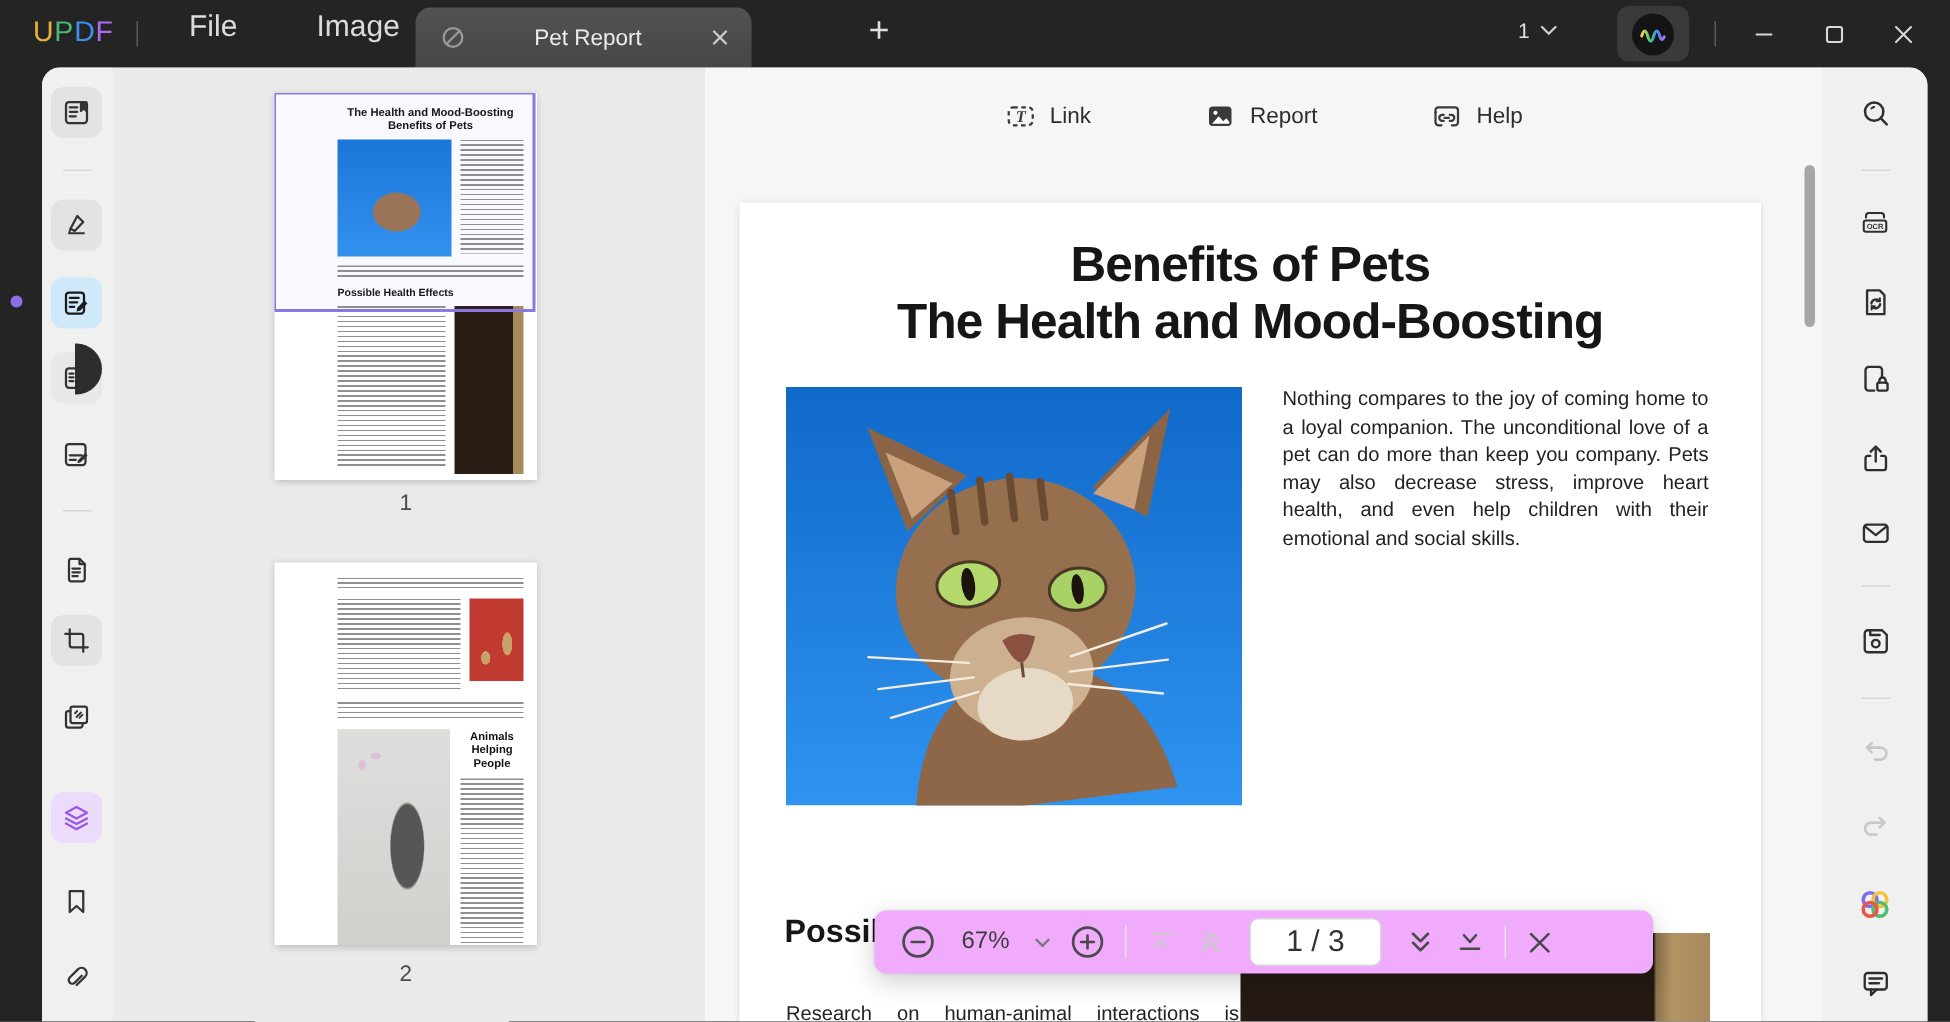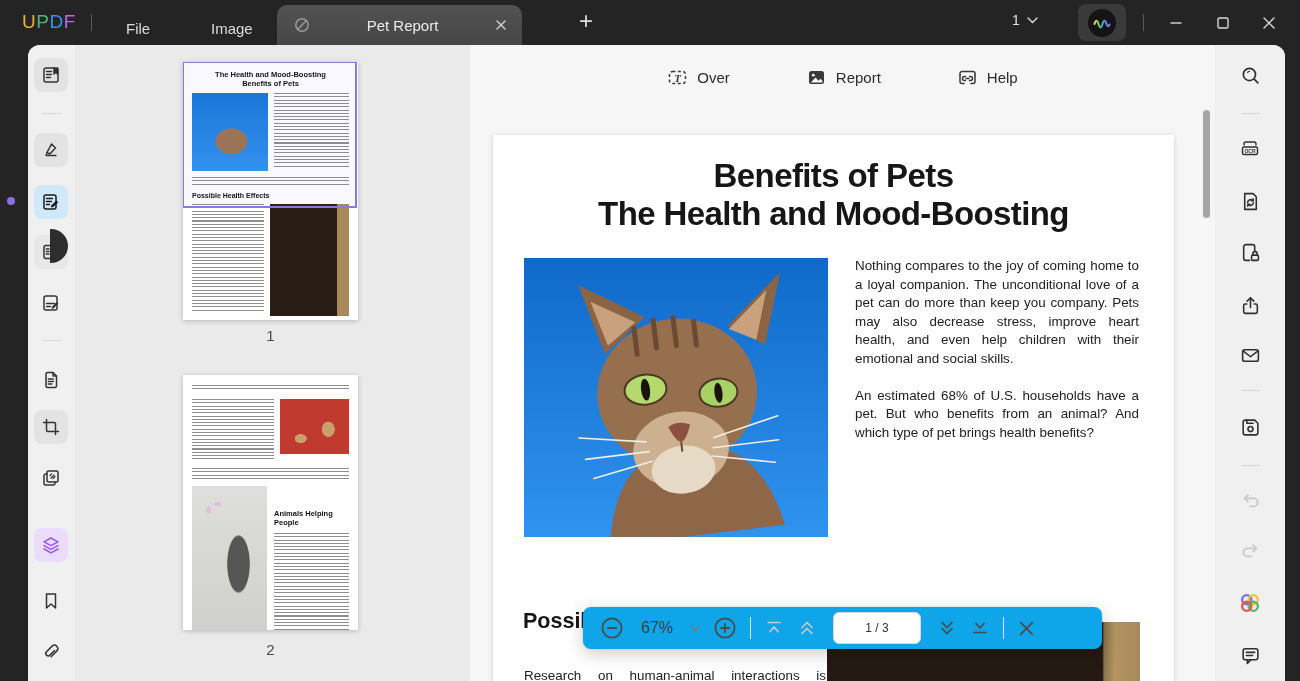--- a/index.html
+++ b/index.html
@@ -4,22 +4,22 @@
 <style>
   * { margin:0; padding:0; box-sizing:border-box; }
   html,body { width:1300px; height:681px; overflow:hidden; background:#242424;
     font-family:"Liberation Sans", sans-serif; }
   .app { position:relative; width:1300px; height:681px; background:#242424; }
 
   
   .titlebar { position:absolute; left:0; top:0; width:1300px; height:45px; background:#242424; }
   .logo { position:absolute; left:22px; top:11px; font-size:19px; font-weight:normal; letter-spacing:0.5px; }
   .tb-divider { position:absolute; top:14px; width:1px; height:17px; background:#5a5a5a; }
-  .menu-item { position:absolute; top:20px; color:#dcdcdc; font-size:15px; cursor:default; }
-  .tab { position:absolute; left:277px; top:5px; width:245px; height:40px;
+  .menu-item { position:absolute; top:7px; color:#dcdcdc; font-size:20px; cursor:default; }
+  .tab { position:absolute; left:277px; top:5px; width:224px; height:40px;
     background:linear-gradient(#525252,#464646); border-radius:10px 10px 0 0;
     display:flex; align-items:center; }
   .tab-title { flex:1; text-align:center; color:#ececec; font-size:15px; }
   .tab-icon { margin-left:16px; }
   .tab-close { margin-right:14px; }
   .newtab { position:absolute; left:570px; top:6px; width:32px; height:32px; color:#dedede;
     font-size:24px; font-weight:300; text-align:center; line-height:30px; }
   .page-dd { position:absolute; left:1012px; top:12px; display:flex; align-items:center; gap:7px;
     color:#e0e0e0; font-size:14px; }
   .avatar-btn { position:absolute; left:1078px; top:4px; width:48px; height:37px; border-radius:8px;
@@ -46,21 +46,21 @@
   .bg-gray { background:#e4e3e4; }
   .bg-blue { background:#cfe8fa; }
   .bg-purple { background:#ecdcfb; }
   .tool-div { position:absolute; height:1px; background:#d8d7d8; }
   .left-toolbar .tool-div { left:14px; width:19px; }
   .right-toolbar .tool-div { left:26px; width:19px; }
 
   
   .thumb-panel { position:absolute; left:47px; top:0; width:395px; height:636px; background:#ebeaeb; }
   .thumb { position:absolute; left:108px; width:175px; background:#fff;
-    box-shadow:0 1px 5px rgba(0,0,0,0.22); overflow:hidden; }
+    box-shadow:0 1px 5px rgba(0,0,0,0.22); overflow:hidden;padding-left:33px; }
   .thumb-label { position:absolute; left:108px; width:175px; text-align:center;
     color:#4a4a4a; font-size:15px; }
   .viewport-box { position:absolute; left:-1px; top:-1px; width:175px; height:147px;
     border:2px solid #8a7ae0; background:rgba(140,120,230,0.05); }
   .t-title { text-align:center; font-weight:bold; color:#111; font-size:7.5px; line-height:9px;
     padding-top:8px; }
   .t-heading { font-weight:bold; color:#111; font-size:7px; }
   .fake { background-image:repeating-linear-gradient(#8f8f8f 0 1px, transparent 1px 3.3px); }
   .t-row { display:flex; }
 
@@ -80,27 +80,27 @@
   .doc-col p { font-size:13.4px; line-height:18.6px; color:#222; text-align:justify; margin-bottom:18px; }
   .doc-wide { position:absolute; left:31px; top:417px; width:617px; font-size:13.4px;
     line-height:18.6px; color:#222; text-align:justify; }
   .doc-heading { position:absolute; left:30px; top:474px; font-size:21.5px; font-weight:bold; color:#161616; }
   .doc-partial { position:absolute; left:31px; top:532px; width:302px; font-size:13.4px; line-height:18.6px;
     color:#222; text-align:justify; text-align-last:justify; }
   .dog-img { position:absolute; left:334px; top:487px; width:313px; height:200px;
     background:linear-gradient(to right,#241a13 0 88%,#8a734d 88.5%,#b29562 92%,#a8895c 100%); }
   .dog-img .band { position:absolute; left:0; top:10px; width:88%; height:11px; background:#3d2a1e; }
 
-  .zoom-toolbar { position:absolute; left:113px; top:562px; width:519px; height:42px; background:#0ea5e9;
+  .zoom-toolbar { position:absolute; left:113px; top:562px; width:519px; height:42px; background:#f0abfc;
     border-radius:8px; box-shadow:0 5px 18px rgba(0,0,0,0.20), 0 0 0 1px rgba(0,0,0,0.04);
     display:flex; align-items:center; padding:0 17px; gap:13px; z-index:20; }
   .zt-text { font-size:16px; color:#3c3c3c; min-width:40px; text-align:center; }
   .zt-div { width:1px; height:22px; background:#e4e4e4; }
   .page-box { width:88px; height:32px; border:1.5px solid #d8d8d8; border-radius:6px; background:#fff;
-    display:flex; align-items:center; justify-content:center; font-size:12px; color:#333; }
+    display:flex; align-items:center; justify-content:center; font-size:20px; color:#333; }
   .vscroll { position:absolute; left:733px; top:65px; width:7px; height:108px; background:#a6a6a6;
     border-radius:4px; }
 </style>
 </head>
 <body>
 
 <div class="app">
 
   <div class="titlebar">
     <div class="logo">
@@ -260,37 +260,37 @@
       <div class="thumb" style="top:330px;height:255px;">
         <div class="fake" style="margin:10px 9px 0 9px;height:7px;"></div>
         <div class="t-row" style="padding:7px 9px 0 9px; gap:6px;">
           <div class="fake" style="width:82px;height:62px;"></div>
           <div style="flex:1;height:55px;background:radial-gradient(closest-side at 30% 72%, #caa06a 0 28%, transparent 30%), radial-gradient(closest-side at 70% 55%, #caa06a 0 30%, transparent 32%), #c03a30;"></div>
         </div>
         <div class="fake" style="margin:7px 9px 0 9px;height:11px;"></div>
         <div class="t-row" style="padding:7px 9px 0 9px; gap:7px;">
           <div style="width:75px;height:150px;background:radial-gradient(closest-side at 62% 52%, #565656 0 38%, transparent 41%), radial-gradient(closest-side at 22% 16%, #dfc0da 0 14%, transparent 16%), radial-gradient(closest-side at 34% 12%, #dfc0da 0 12%, transparent 14%), linear-gradient(#dededc,#cfcfcc);"></div>
           <div style="flex:1;">
-            <div class="t-heading" style="text-align:left;font-size:7.5px;margin-top:23px;">Animals Helping People</div>
+            <div class="t-heading" style="text-align:center;font-size:7.5px;">Animals Helping People</div>
             <div class="fake" style="margin-top:6px;height:136px;"></div>
           </div>
         </div>
       </div>
       <div class="thumb-label" style="top:596px;">2</div>
     </div>
 
     <div class="viewer">
 
       <div class="edit-toolbar">
         <div class="edit-btn">
           <svg width="21" height="21" viewBox="0 0 21 21" fill="none">
             <rect x="2.5" y="4.5" width="16" height="12" rx="3" stroke="#3a3a3a" stroke-width="1.5" stroke-dasharray="3 2.4"></rect>
             <text x="10.5" y="14.5" text-anchor="middle" font-size="11" font-style="italic" font-weight="bold" font-family="Liberation Serif, serif" fill="#3a3a3a">T</text>
           </svg>
-          <span>Over</span>
+          <span>Link</span>
         </div>
         <div class="edit-btn">
           <svg width="21" height="21" viewBox="0 0 21 21" fill="none">
             <rect x="3" y="4" width="15" height="13" rx="2.5" fill="#3a3a3a"></rect>
             <circle cx="7.3" cy="8.2" r="1.4" fill="#fff"></circle>
             <path d="M5 15.5 L9.5 10.5 L12.5 13.8 L14.5 11.8 L16.5 14.2 V15.5 Z" fill="#fff"></path>
           </svg>
           <span>Report</span>
         </div>
         <div class="edit-btn">
@@ -336,21 +336,20 @@
             <path d="M153 184 v10" stroke="#6b4a33" stroke-width="2"></path>
             <g stroke="#f3ede2" stroke-width="1.6" stroke-linecap="round">
               <path d="M118 180 L52 168 M120 190 L56 190 M122 200 L62 210"></path>
               <path d="M186 184 L252 170 M184 194 L250 194 M182 202 L244 216"></path>
             </g>
           </g>
         </svg>
 
         <div class="doc-col">
           <p>Nothing compares to the joy of coming home to a loyal companion. The unconditional love of a pet can do more than keep you company. Pets may also decrease stress, improve heart health, and even help children with their emotional and social skills.</p>
-          <p>An estimated 68% of U.S. households have a pet. But who benefits from an animal? And which type of pet brings health benefits?</p>
         </div>
 
         <div class="doc-heading">Possible Health Effects</div>
         <div class="doc-partial">Research on human-animal interactions is</div>
         <div class="dog-img">
             <div class="band"></div>
           </div>
       </div>
 
       <div class="zoom-toolbar">

